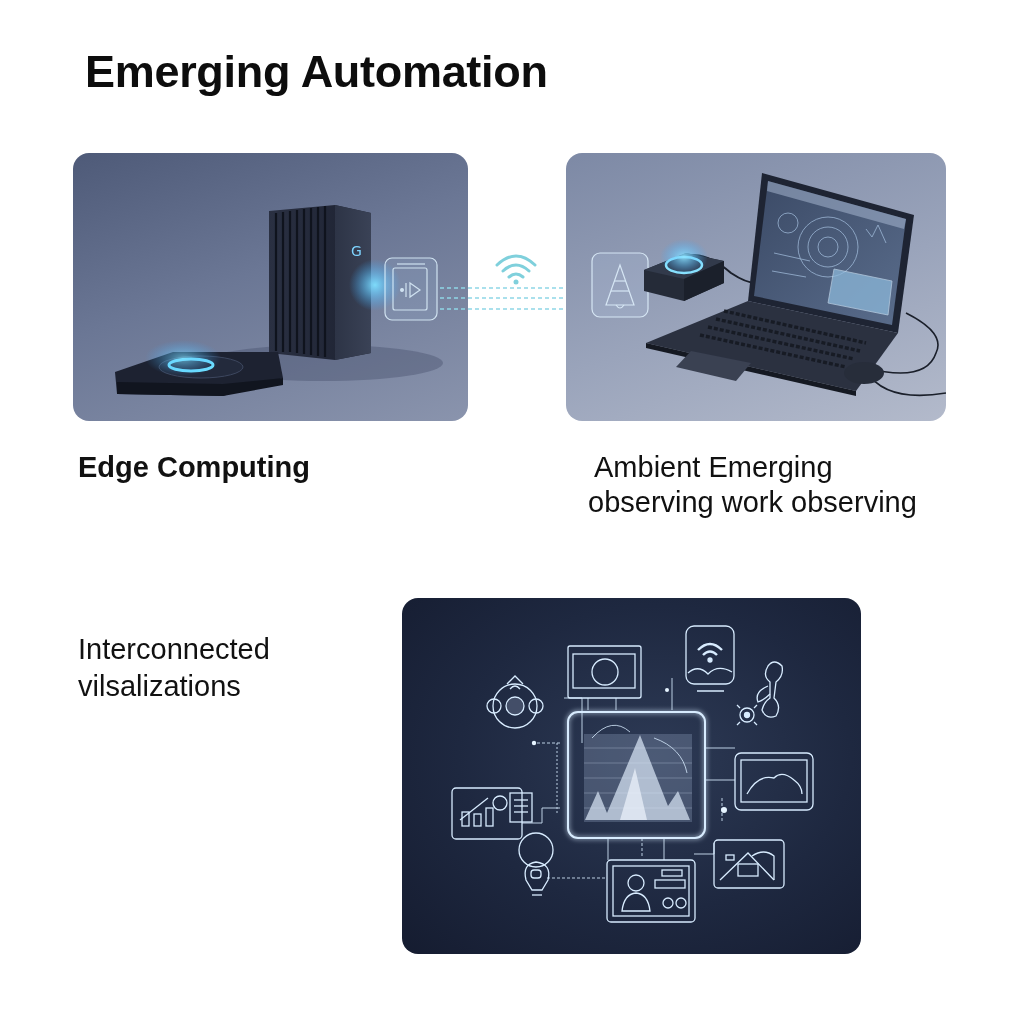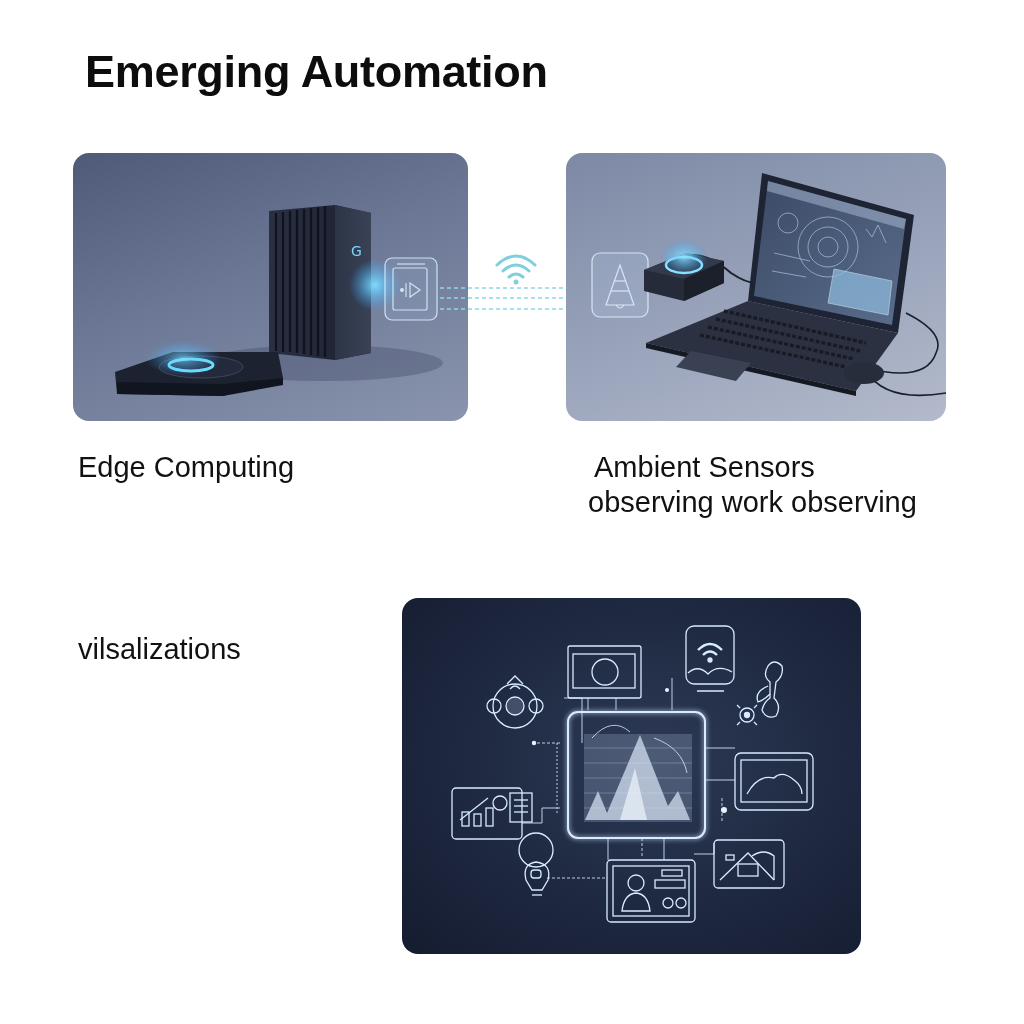--- a/index.html
+++ b/index.html
@@ -9,21 +9,21 @@
            letter-spacing:-0.3px; color:#0d0d0d; margin:0; }
   .panel { position:absolute; border-radius:16px; overflow:hidden; }
   .panel svg { display:block; width:100%; height:100%; }
   #panel-edge { left:73px; top:153px; width:395px; height:268px;
     background:linear-gradient(160deg,#4e5a78 0%,#6b7795 45%,#8a94ad 100%); }
   #panel-sensors { left:566px; top:153px; width:380px; height:268px;
     background:linear-gradient(160deg,#7d89a5 0%,#9aa4bb 55%,#b3bacb 100%); }
   #panel-eco { left:402px; top:598px; width:459px; height:356px;
     background:radial-gradient(ellipse at 55% 45%,#2d3a55 0%,#1e2840 55%,#151c30 100%); }
   .caption { position:absolute; font-size:29px; line-height:35px; color:#111; }
-  .caption .bold { font-weight:400; }
+  .caption .bold { font-weight:700; }
   #cap-edge { left:78px; top:450px; }
   #cap-sensors { left:588px; top:450px; }
   #cap-sensors .l1 { padding-left:6px; }
   #cap-eco { left:78px; top:631px; line-height:37px; }
   .link-lines { position:absolute; left:440px; top:240px; width:160px; height:70px; }
   .block { display:block; }
 </style>
 </head>
 <body>
 
@@ -158,24 +158,25 @@
     </g>
 
     <ellipse cx="298" cy="220" rx="20" ry="11" fill="#272d3a"></ellipse>
   </svg>
 </div>
 
 <div class="caption" id="cap-edge">
   <span class="bold block">Edge Computing</span>
 </div>
 <div class="caption" id="cap-sensors">
-  <span class="block l1">Ambient Sensors</span>
+  <span class="block l1">Ambient Emerging</span>
   <span class="block">observing work observing</span>
 </div>
 <div class="caption" id="cap-eco">
+  <span class="block">Interconnected</span>
   <span class="block">vilsalizations</span>
 </div>
 
 <div class="panel" id="panel-eco">
   <svg viewBox="0 0 459 356" xmlns="http://www.w3.org/2000/svg">
     <defs>
       <filter id="glow" x="-20%" y="-20%" width="140%" height="140%">
         <feGaussianBlur stdDeviation="2.5" result="b"></feGaussianBlur>
         <feMerge>
             <feMergeNode in="b"></feMergeNode>

